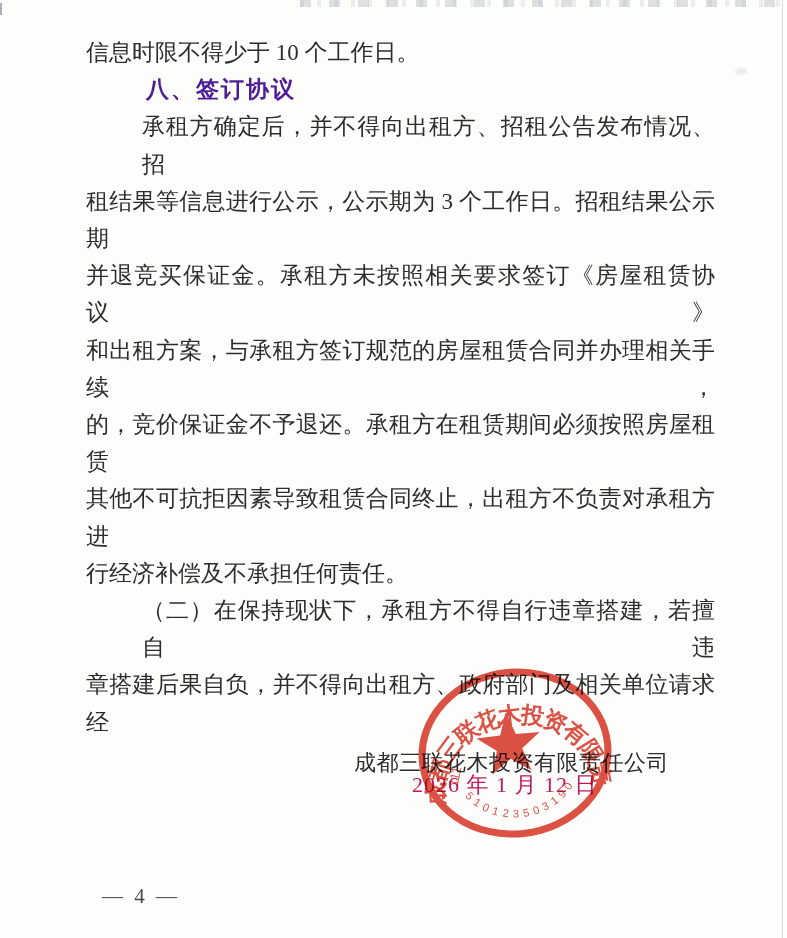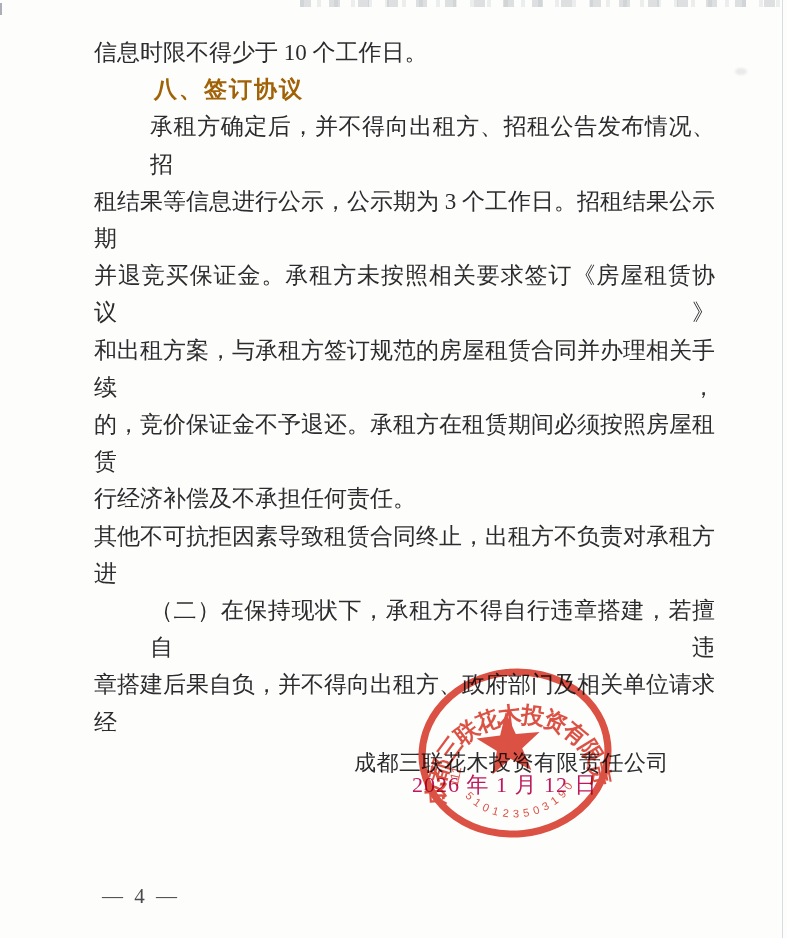--- a/index.html
+++ b/index.html
@@ -15,25 +15,25 @@
     filter:blur(.6px);}
   .scan-right-line{position:absolute;left:782px;top:0;width:1px;height:938px;
     background:#d9dcde;}
   .scan-left-tick{position:absolute;left:0;top:3px;width:2px;height:12px;background:#aab0b5;}
   .scan-smudge{position:absolute;left:735px;top:68px;width:12px;height:7px;
     background:rgba(150,150,155,.18);border-radius:50%;filter:blur(1px);}
 
   
   .content{position:absolute;left:86px;top:34px;width:629px;
     font-size:23px;line-height:37.2px;color:#2c2c2e;}
-  .ln{display:block;white-space:nowrap;margin-left:8px;}
+  .ln{display:block;white-space:nowrap;}
   .ln.justify{white-space:normal;text-align:justify;text-align-last:justify;}
   .ln.indent{padding-left:56px;}
   .ln.heading{font-family:"Liberation Sans","DejaVu Sans",sans-serif;
-    font-weight:700;color:#a16207;padding-left:60px;letter-spacing:2px;}
+    font-weight:700;color:#4c1d95;padding-left:60px;letter-spacing:2px;}
   .spacer{height:8px;}
 
   
   .sig-company{position:absolute;left:354px;top:748px;font-size:22px;
     letter-spacing:.5px;color:#2c2c2e;white-space:nowrap;}
   .sig-date{position:absolute;left:412px;top:770px;font-size:22px;
     letter-spacing:1px;color:#be185d;white-space:nowrap;}
 
   
   .seal{position:absolute;left:413px;top:666px;width:204px;height:174px;
@@ -54,22 +54,22 @@
   <div class="scan-smudge"></div>
 
   <div class="content">
     <span class="ln">信息时限不得少于 10 个工作日。</span>
     <span class="ln heading">八、签订协议</span>
     <span class="ln justify indent">承租方确定后，并不得向出租方、招租公告发布情况、招</span>
     <span class="ln justify">租结果等信息进行公示，公示期为 3 个工作日。招租结果公示期</span>
     <span class="ln justify">并退竞买保证金。承租方未按照相关要求签订《房屋租赁协议》</span>
     <span class="ln justify">和出租方案，与承租方签订规范的房屋租赁合同并办理相关手续，</span>
     <span class="ln justify">的，竞价保证金不予退还。承租方在租赁期间必须按照房屋租赁</span>
+    <span class="ln justify">其他不可抗拒因素导致租赁合同终止，出租方不负责对承租方进</span>
     <span class="ln">行经济补偿及不承担任何责任。</span>
-    <span class="ln justify">其他不可抗拒因素导致租赁合同终止，出租方不负责对承租方进</span>
     <span class="ln justify indent">（二）在保持现状下，承租方不得自行违章搭建，若擅自违</span>
     <span class="ln justify">章搭建后果自负，并不得向出租方、政府部门及相关单位请求经</span>
     
     <span class="spacer"></span>
     
   </div>
 
   <div class="sig-company">成都三联花木投资有限责任公司</div>
   <div class="sig-date">2026 年 1 月 12 日</div>
 

